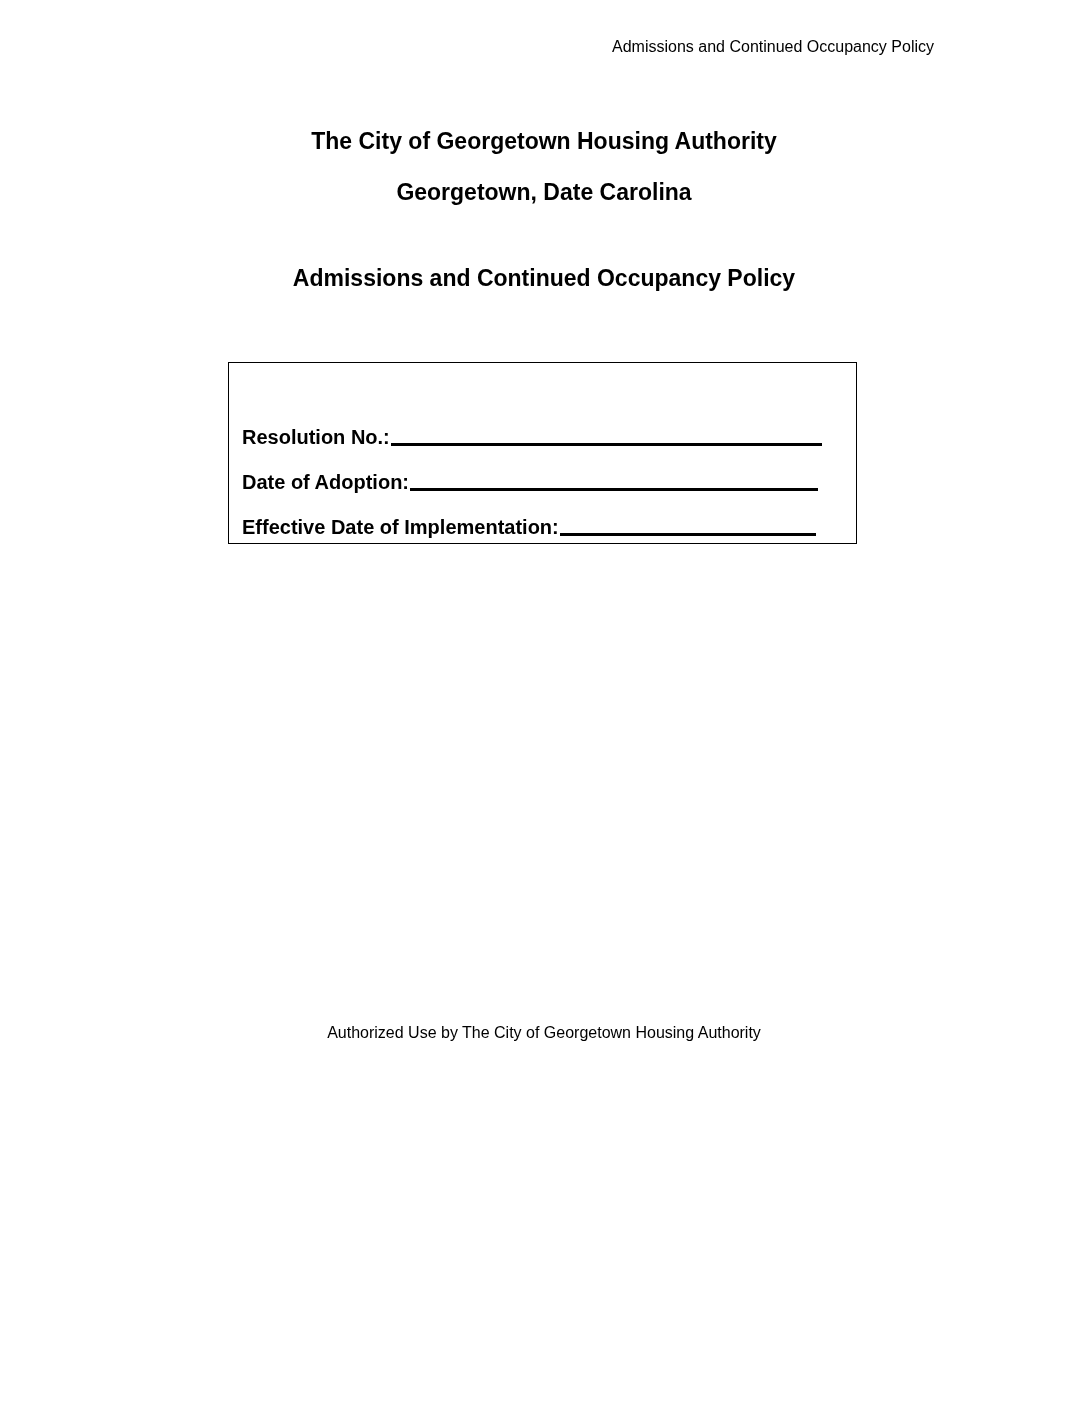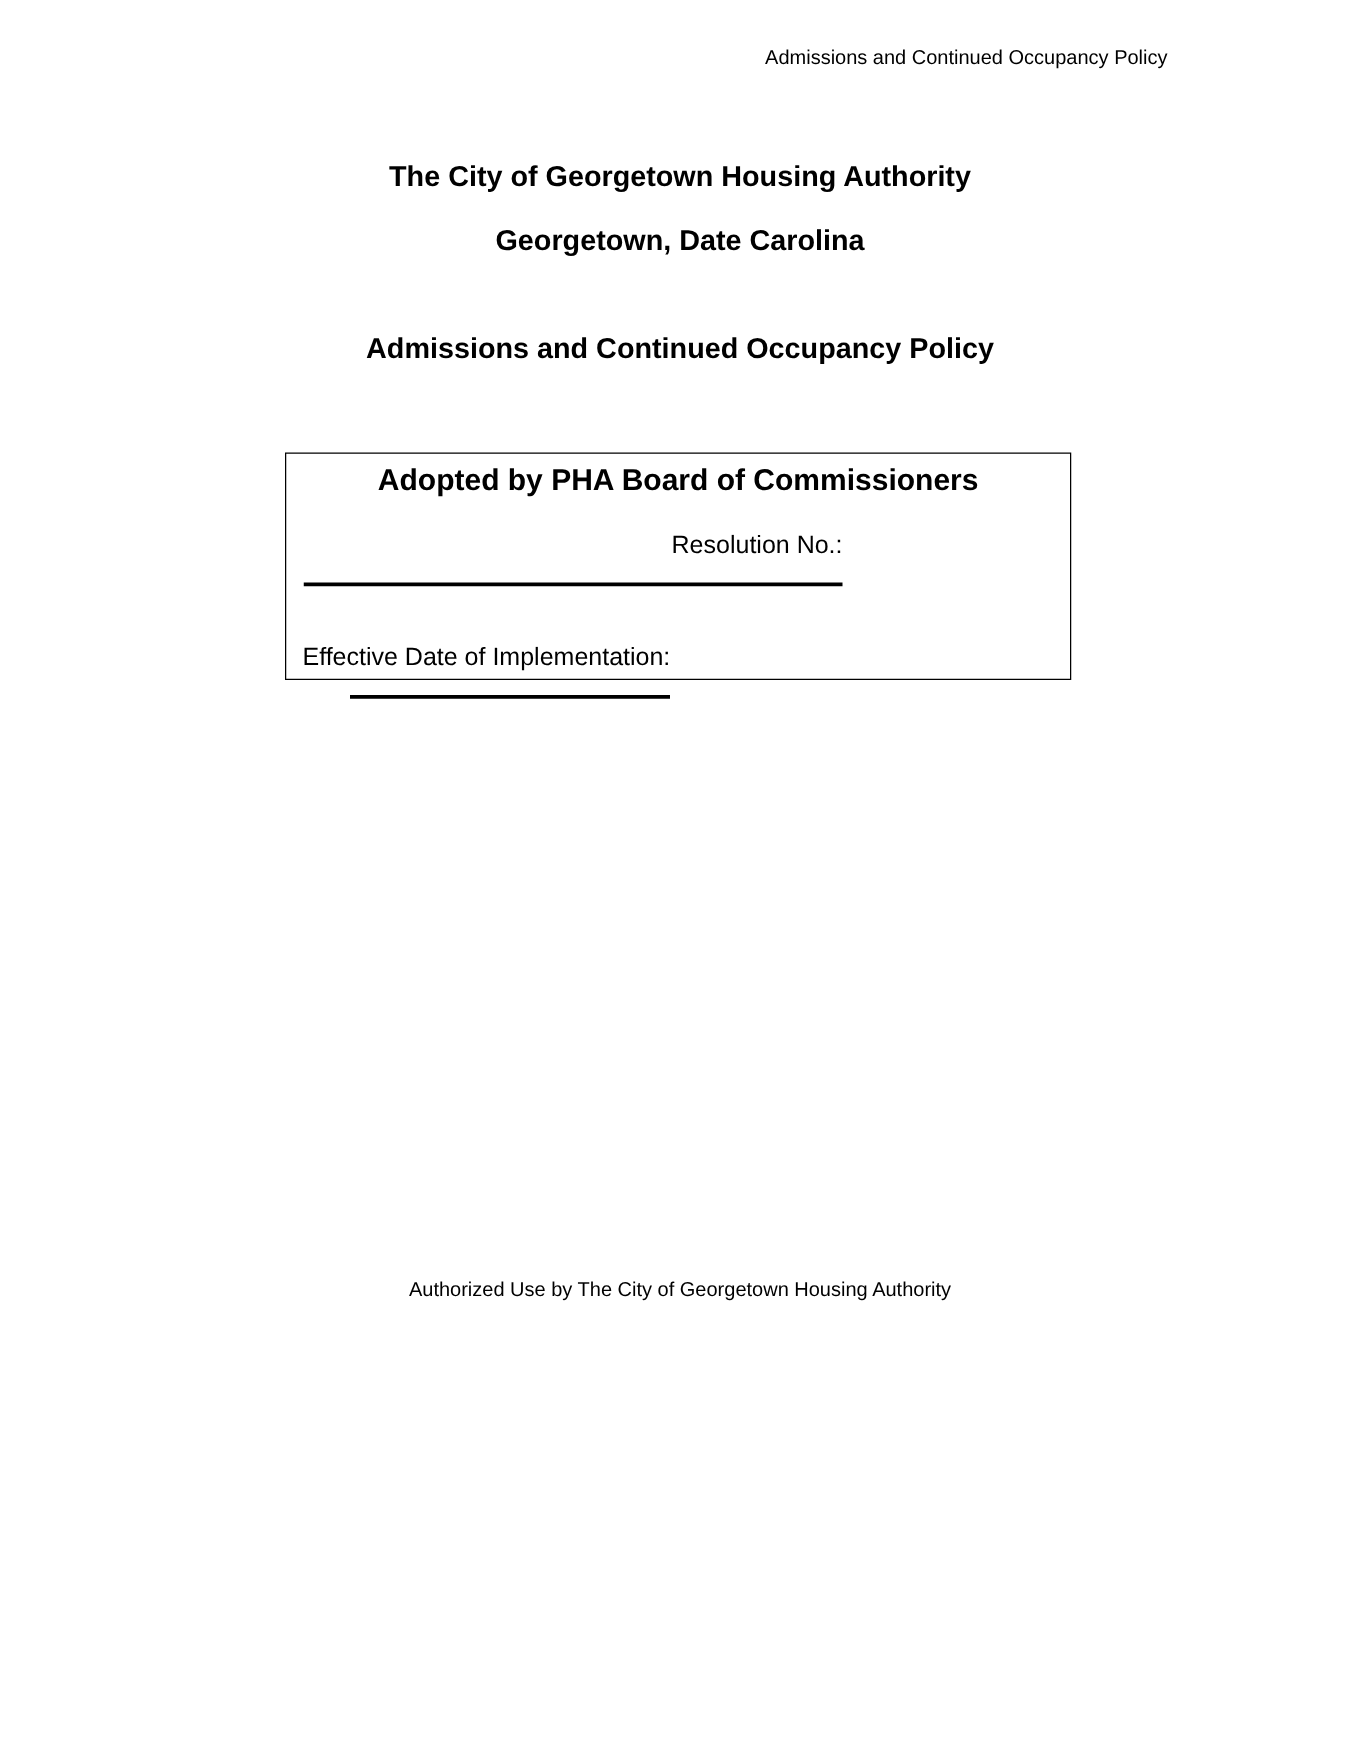--- a/index.html
+++ b/index.html
@@ -51,25 +51,24 @@
       width: 100%;
       text-align: center;
       font-weight: bold;
       font-size: 24px;
       white-space: nowrap;
     }
     .field-row {
       position: absolute;
       left: 13px;
       display: flex;
-      align-items: flex-end;
-      font-weight: normal;
+      align-items: center;
+      font-weight: bold;
       font-size: 20px;
       white-space: nowrap;
-      flex-direction: column;
     }
     .field-row .field-line {
       display: inline-block;
       border-bottom: 3px solid #000000;
       height: 18px;
       margin-left: 1px;
       margin-bottom: 3px;
     }
     .row-resolution { top: 62px; }
     .row-resolution .field-line { width: 431px; }
@@ -91,27 +90,30 @@
 </head>
 <body>
 
 <div class="running-header">Admissions and Continued Occupancy Policy</div>
 
 <div class="title title-1">The City of Georgetown Housing Authority</div>
 <div class="title title-2">Georgetown, Date Carolina</div>
 <div class="title title-3">Admissions and Continued Occupancy Policy</div>
 
 <div class="adoption-box">
-  <div class="box-heading">Adopted by PHA Board of Commissioners</div>
 
   <div class="field-row row-resolution">
     <span>Resolution No.:</span>
     <span class="field-line"></span>
   </div>
 
+  <div class="field-row row-adoption">
+    <span>Date of Adoption:</span>
+    <span class="field-line"></span>
+  </div>
 
   <div class="field-row row-effective">
     <span>Effective Date of Implementation:</span>
     <span class="field-line"></span>
   </div>
 </div>
 
 <div class="footer-note">Authorized Use by The City of Georgetown Housing Authority</div>
 
 </body></html>

